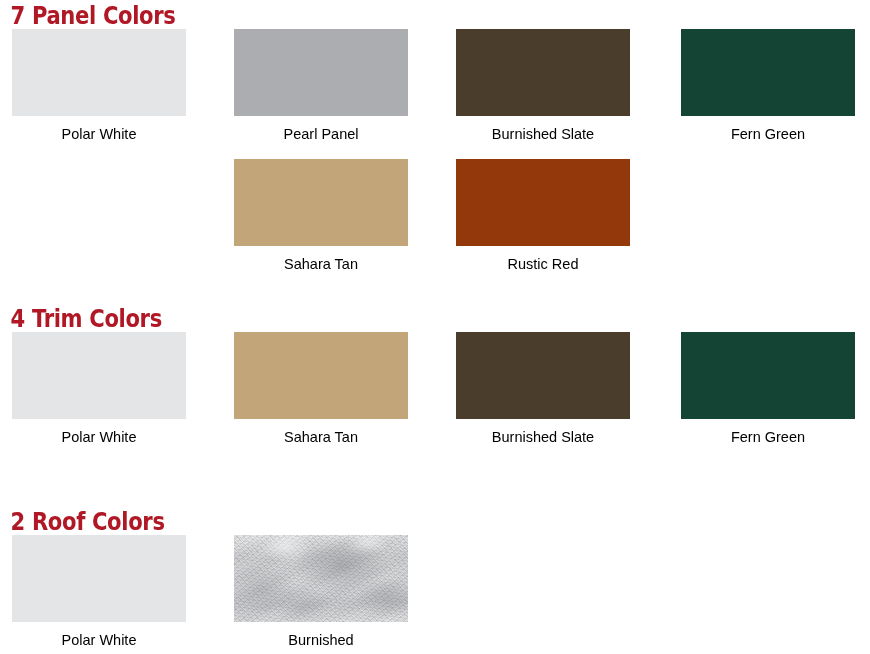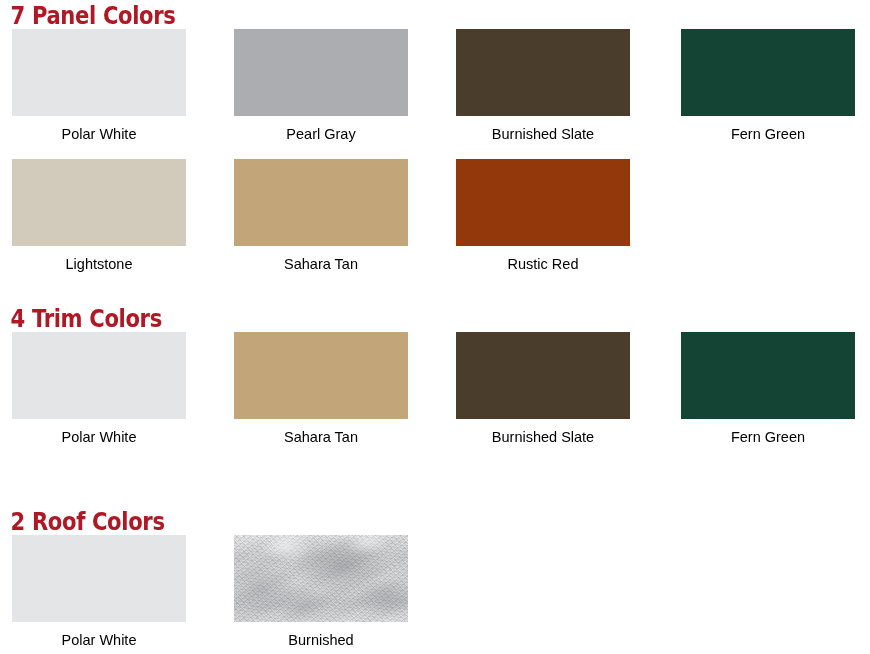--- a/index.html
+++ b/index.html
@@ -108,36 +108,32 @@
 
   <section class="section" id="section-panel">
     <h2 class="section-heading">7 Panel Colors</h2>
     <div class="swatch-row">
         <div class="swatch-cell col-0">
           <span class="swatch-chip" style="background-color: rgb(228, 229, 231);"></span>
           <span class="swatch-label">Polar White</span>
         </div>
         <div class="swatch-cell col-1">
           <span class="swatch-chip" style="background-color: rgb(171, 173, 177);"></span>
-          <span class="swatch-label">Pearl Gray</span>
+          <span class="swatch-label">Pearl Panel</span>
         </div>
         <div class="swatch-cell col-2">
           <span class="swatch-chip" style="background-color: rgb(74, 61, 43);"></span>
           <span class="swatch-label">Burnished Slate</span>
         </div>
         <div class="swatch-cell col-3">
           <span class="swatch-chip" style="background-color: rgb(19, 68, 52);"></span>
           <span class="swatch-label">Fern Green</span>
         </div>
       </div>
     <div class="swatch-row">
-        <div class="swatch-cell col-0">
-          <span class="swatch-chip" style="background-color: rgb(210, 202, 186);"></span>
-          <span class="swatch-label">Lightstone</span>
-        </div>
         <div class="swatch-cell col-1">
           <span class="swatch-chip" style="background-color: rgb(194, 165, 120);"></span>
           <span class="swatch-label">Sahara Tan</span>
         </div>
         <div class="swatch-cell col-2">
           <span class="swatch-chip" style="background-color: rgb(147, 56, 11);"></span>
           <span class="swatch-label">Rustic Red</span>
         </div>
       </div>
   </section>

